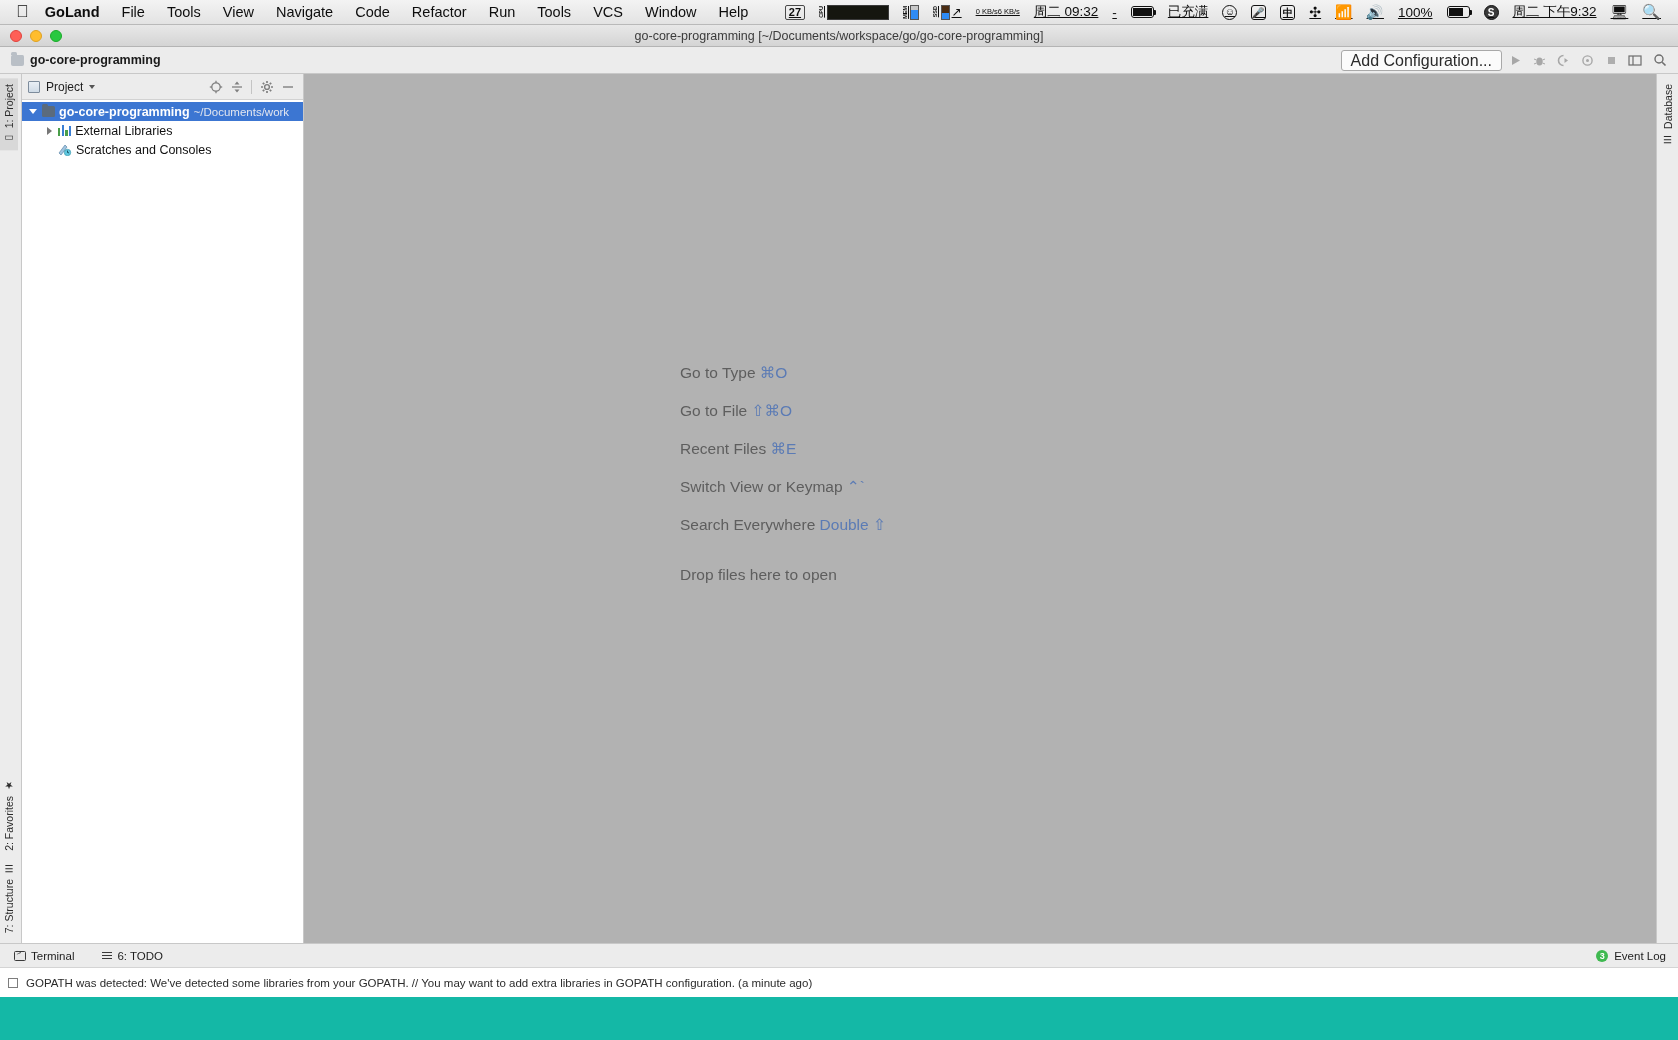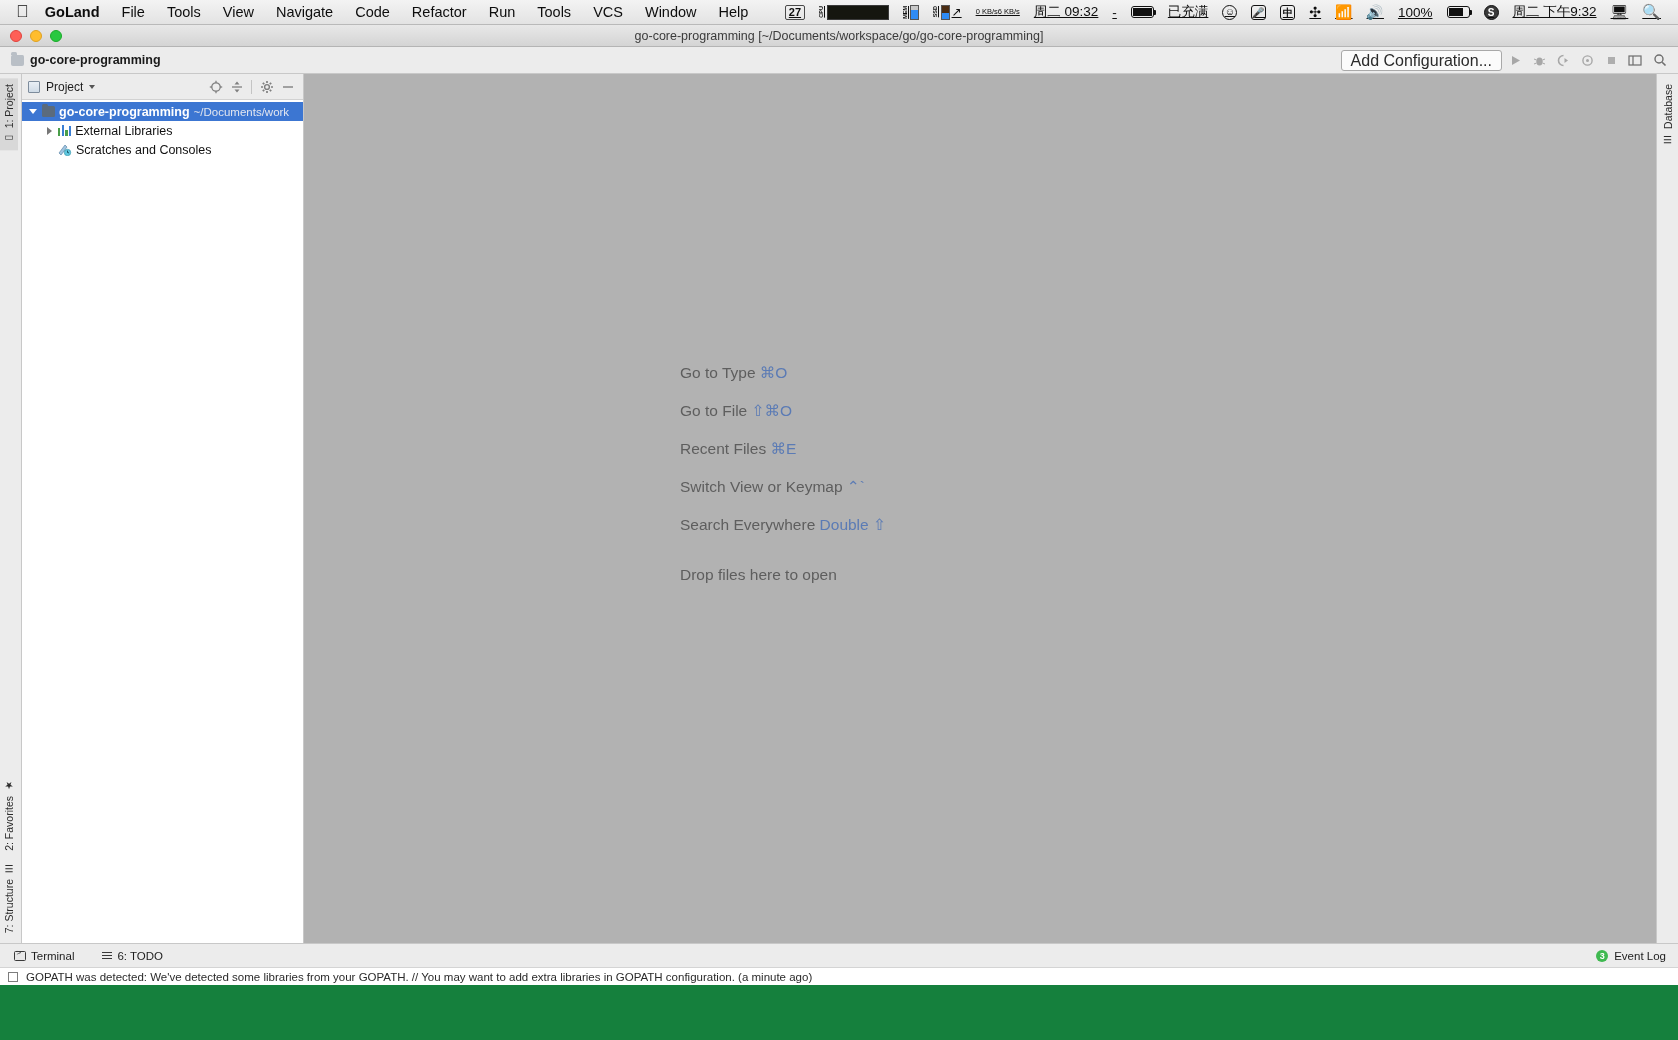--- a/index.html
+++ b/index.html
@@ -55,21 +55,21 @@
     display:inline-block; width:23px;height:12px;border:1.4px solid #111;border-radius:3px;
     position:relative;
   }
   .batt:after{content:"";position:absolute;right:-3.5px;top:3px;width:2px;height:5px;background:#111;border-radius:0 1px 1px 0;}
   .batt i{position:absolute;left:1px;top:1px;bottom:1px;width:90%;background:#111;display:block;}
   .spotlight{ font-size:15px; }
 
   
   .win{
     position:absolute; left:0; top:25px; width:1678px; height:1015px;
-    background:#15803d;
+    background:#14b8a6;
   }
   .titlebar{
     height:22px; width:100%;
     background:linear-gradient(#e8e8e8,#d4d4d4);
     border-bottom:1px solid #b4b4b4;
     display:flex; align-items:center; position:relative;
   }
   .lights{ display:flex; gap:8px; margin-left:10px; }
   .lights span{ width:12px;height:12px;border-radius:50%; display:block;}
   .l-red{background:#ff5f57;border:0.5px solid #e0443e;}
@@ -193,21 +193,21 @@
     font-size:9px;line-height:12px;text-align:center;display:inline-block;font-weight:bold;
   }
   .term-ic{ width:12px;height:10px;border:1.3px solid #3a3a3a;border-radius:1.5px;
             display:inline-block;position:relative;background:#e8e8e8;}
   .term-ic:before{content:">";position:absolute;left:1.5px;top:-3.5px;font-size:8px;color:#3a3a3a;}
   .todo-ic{ display:inline-flex;flex-direction:column;gap:1.5px; }
   .todo-ic i{ width:10px;height:1.4px;background:#3a3a3a;display:block; }
 
   
   .notif{
-    height:18px; background:#ffffff; border-top:1px solid #d4d4d4;
+    height:30px; background:#ffffff; border-top:1px solid #d4d4d4;
     display:flex; align-items:center; gap:8px; padding-left:8px;
     font-size:11.5px; color:#2b2b2b; overflow:hidden; white-space:nowrap;
   }
   .chk{ width:10px;height:10px;border:1px solid #7d7d7d;background:#fff;display:inline-block;}
 </style>
 </head>
 <body>
 
 <div id="app">
 

